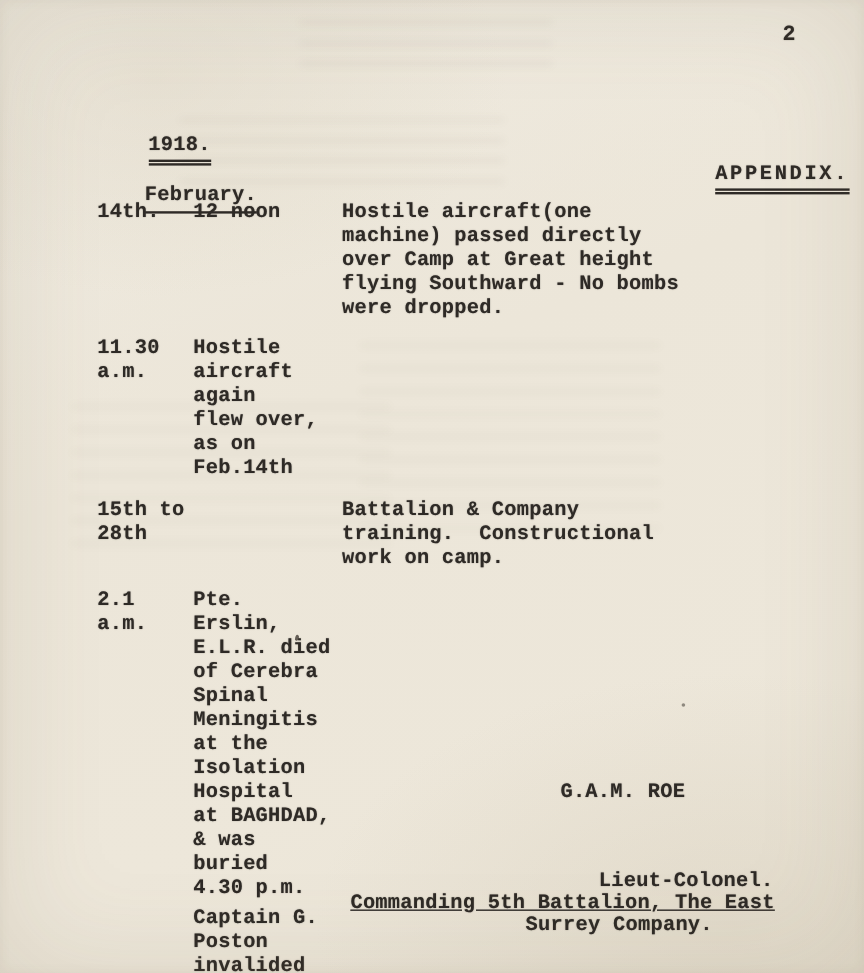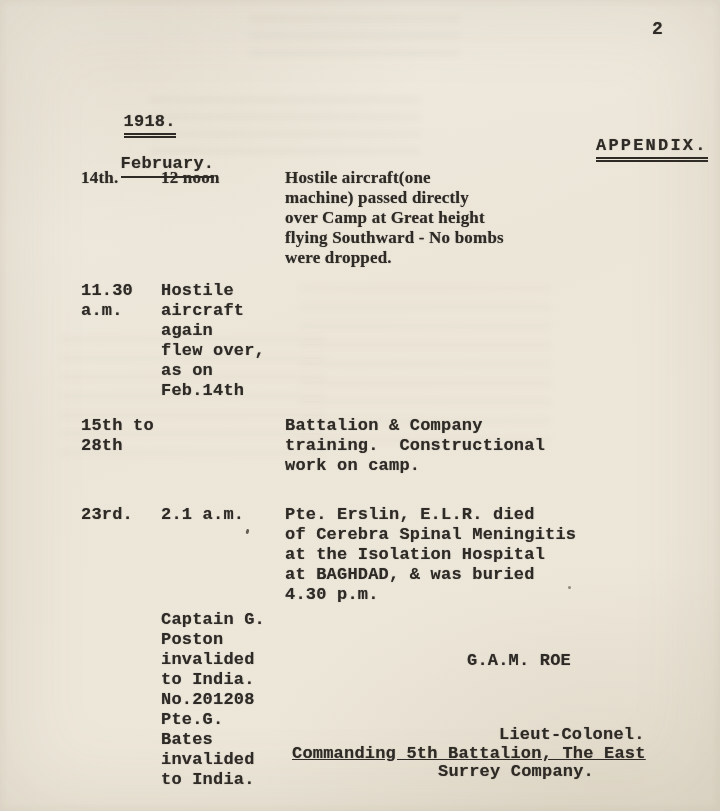--- a/index.html
+++ b/index.html
@@ -32,23 +32,23 @@
   .page-number { left: 652px; top: 19px; font-size: 18px; }
   .year-heading { left: 82px; top: 92px; text-align: center; }
   .appendix-heading { left: 596px; top: 96px; letter-spacing: 2.2px; }
   .month-heading { left: 79px; top: 134px; }
   .u-double { border-bottom: 5px double #2e2a26; padding-bottom: 1px; display: inline-block; }
   .u-single { border-bottom: 2.5px solid #2e2a26; padding-bottom: 2px; display: inline-block; }
 
   .entries { position: absolute; left: 81px; top: 168px; width: 620px; }
   .entry { display: grid; grid-template-columns: 80px 124px 1fr; }
   .entry .col { white-space: pre-wrap; }
-  .entry:nth-child(1) { margin-bottom: 13px; font-family: Liberation Serif, serif; }
+  .entry:nth-child(1) { margin-bottom: 13px; }
   .entry:nth-child(2) { margin-bottom: 15px; }
-  .entry:nth-child(3) { margin-bottom: 29px; }
+  .entry:nth-child(3) { margin-bottom: 15px; }
   .entry:nth-child(4) { margin-bottom: 5px; }
 
   .signature-name   { left: 467px; top: 651px; }
   .signature-rank   { left: 499px; top: 725px; }
   .signature-cmd1   { left: 292px; top: 744px; text-decoration: underline; }
   .signature-cmd2   { left: 438px; top: 762px; }
 
   
   .smudge {
     position: absolute; pointer-events: none;
@@ -107,21 +107,20 @@
       </div>
       <div class="entry">
         <div class="col">15th to
 28th</div>
         <div class="col"></div>
         <div class="col">Battalion &amp; Company
 training.  Constructional
 work on camp.</div>
       </div>
       <div class="entry">
-        <div class="col">23rd.</div>
         <div class="col">2.1 a.m.</div>
         <div class="col">Pte. Erslin, E.L.R. died
 of Cerebra Spinal Meningitis
 at the Isolation Hospital
 at BAGHDAD, &amp; was buried
 4.30 p.m.</div>
       </div>
       <div class="entry">
         <div class="col"></div>
         <div class="col">Captain G. Poston invalided

